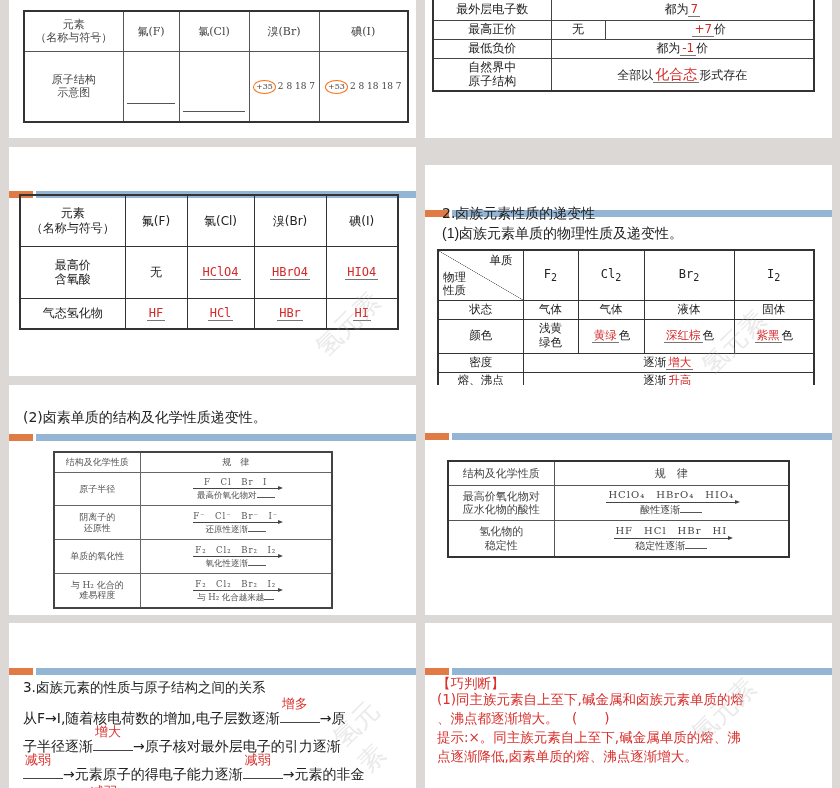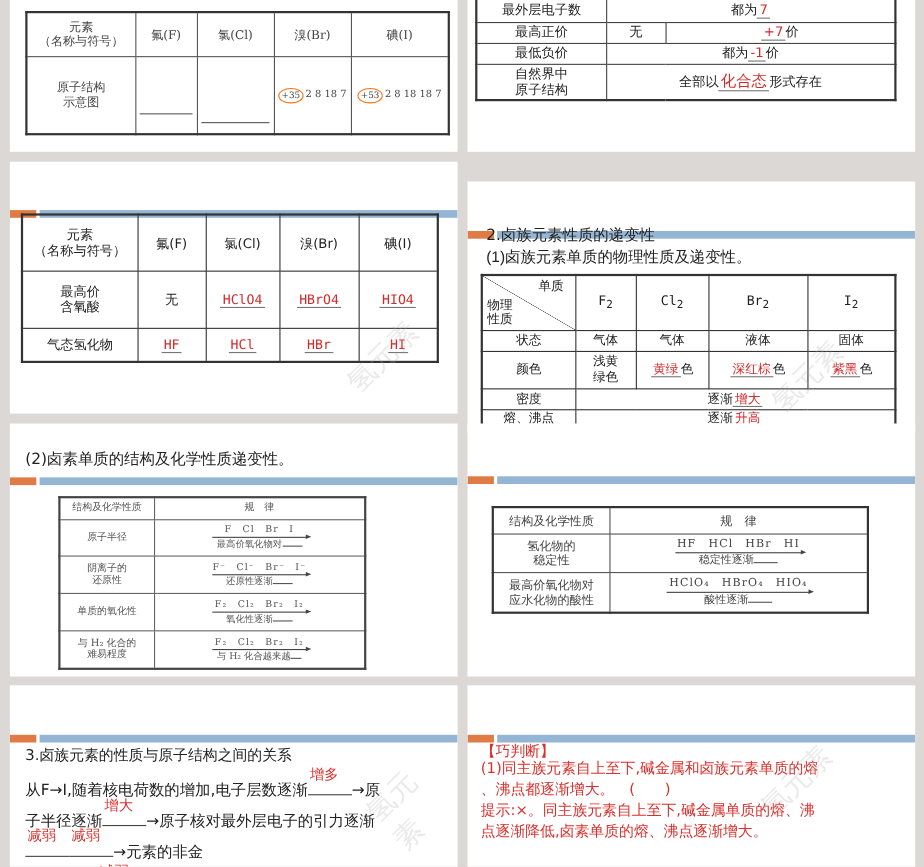--- a/index.html
+++ b/index.html
@@ -263,53 +263,53 @@
       <div class="o"></div>
       <div class="b"></div>
     </div>
   <table class="t6">
     <tbody>
         <tr style="height:24px">
       <td style="width:106px">结构及化学性质</td>
       <td>规　律</td>
     </tr>
     <tr>
+      <td><span>最高价氧化物对</span><br><span>应水化物的酸性</span></td>
+      <td class="arrowcell">
+            <div class="top" style="font-size:10px">HClO₄　HBrO₄　HIO₄</div>
+            <div class="line" style="width:130px"></div>
+            <div class="bot" style="font-size:10px"><span>酸性逐渐</span><span class="ublank" style="width:22px"></span></div>
+          </td>
+    </tr>
+    <tr>
       <td><span>氢化物的</span><br><span>稳定性</span></td>
       <td class="arrowcell">
             <div class="top" style="font-size:10px">HF　HCl　HBr　HI</div>
             <div class="line" style="width:115px"></div>
             <div class="bot" style="font-size:10px"><span>稳定性逐渐</span><span class="ublank" style="width:22px"></span></div>
-          </td>
-    </tr>
-    <tr>
-      <td><span>最高价氧化物对</span><br><span>应水化物的酸性</span></td>
-      <td class="arrowcell">
-            <div class="top" style="font-size:10px">HClO₄　HBrO₄　HIO₄</div>
-            <div class="line" style="width:130px"></div>
-            <div class="bot" style="font-size:10px"><span>酸性逐渐</span><span class="ublank" style="width:22px"></span></div>
           </td>
     </tr>
   </tbody>
     </table>
 </div>
 
 <div class="panel p7">
   <div class="bar" style="top:45px">
       <div class="o"></div>
       <div class="b"></div>
     </div>
   <div class="s7" style="top:58px">3.卤族元素的性质与原子结构之间的关系</div>
   <div class="l7" style="top:86px">
     <span>从F→I,随着核电荷数的增加,电子层数逐渐</span><span class="fill"><span>增多</span></span><span>→原</span>
   </div>
   <div class="l7" style="top:114px">
     <span>子半径逐渐</span><span class="fill"><span>增大</span></span><span>→原子核对最外层电子的引力逐渐</span>
   </div>
   <div class="l7" style="top:142px">
-    <span class="fill"><span>减弱</span></span><span class="fill"><span>减弱</span></span><span>→元素的非金</span>
+    <span class="fill"><span>减弱</span></span><span>→元素原子的得电子能力逐渐</span><span class="fill"><span>减弱</span></span><span>→元素的非金</span>
   </div>
   <div class="l7" style="top:160px;left:82px;color:#d9302c;font-size:13px">减弱</div>
   <div class="wm" style="left:330px;top:70px">氢元素</div>
 </div>
 
 <div class="panel p8">
   <div class="bar" style="top:45px">
       <div class="o"></div>
       <div class="b"></div>
     </div>

